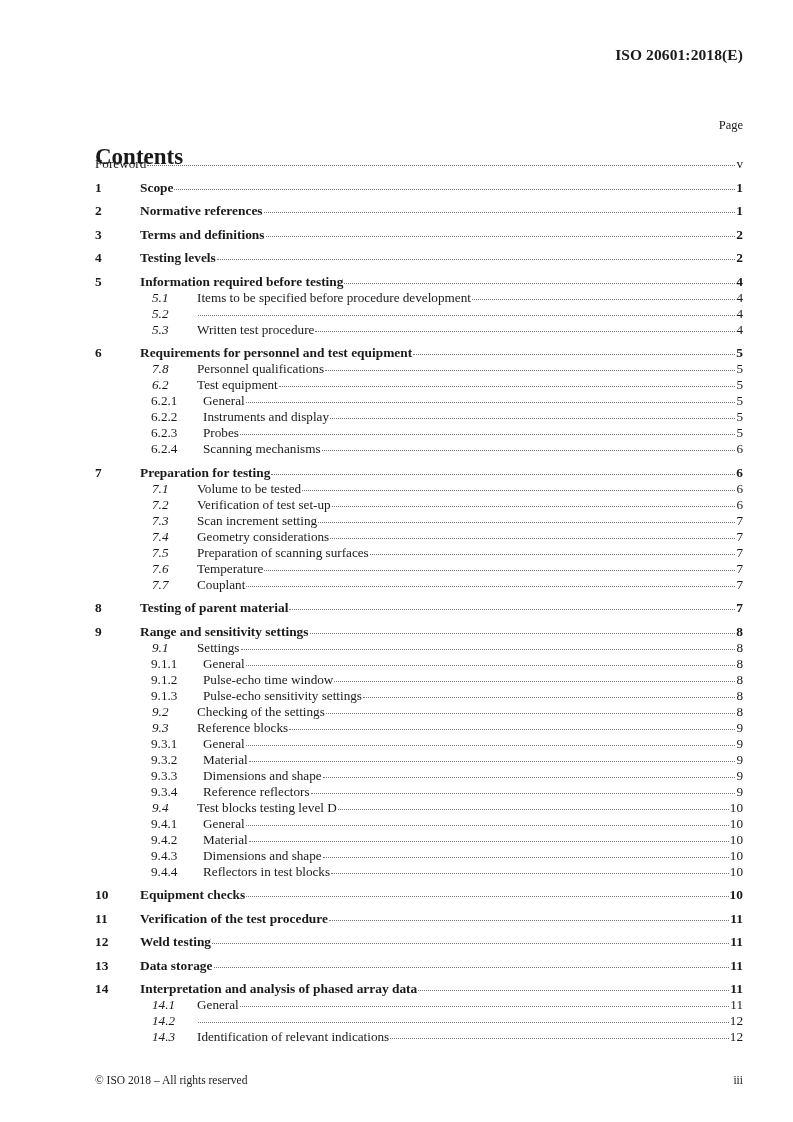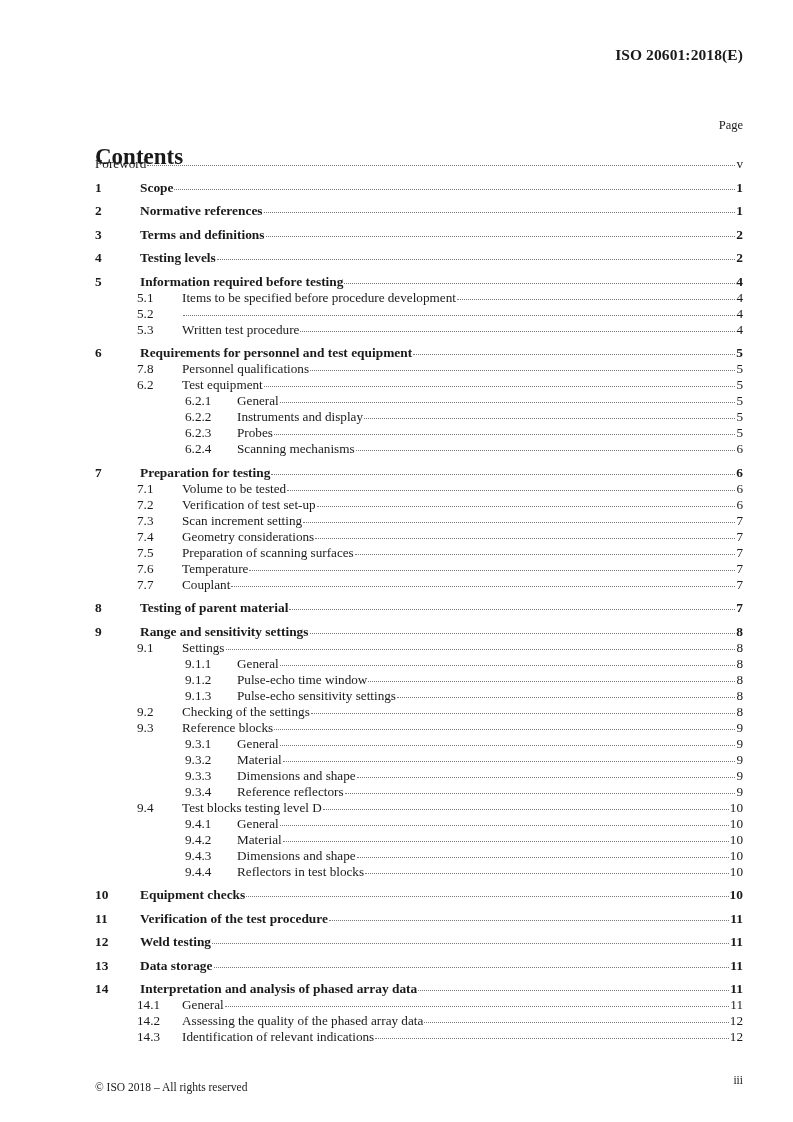--- a/index.html
+++ b/index.html
@@ -7,26 +7,26 @@
          font-family: "Liberation Serif", "DejaVu Serif", serif; color: #1a1a1a; }
   .doc-id { position: absolute; top: 46px; right: 50px; font-size: 15.5px; font-weight: bold; letter-spacing: 0.1px; }
   .contents-title { position: absolute; top: 111px; left: 95px; font-size: 23px; font-weight: bold; margin-top: 33px; }
   .page-label { position: absolute; top: 118px; right: 50px; font-size: 12.5px; }
   .toc { position: absolute; left: 95px; top: 156px; width: 648px; }
   .row { display: flex; align-items: flex-start; font-size: 13.2px; height: 16px; line-height: 16px; }
   .row.l1 { font-weight: bold; font-size: 13.4px; }
   .row.sp { margin-top: 7.5px; }
   .num { flex: 0 0 auto; }
   .l1 .num { width: 45px; }
-  .l2 .num { width: 45px; margin-left: 42px; }
-  .l3 .num { width: 52px; margin-left: 90px; }
+  .l2 .num { width: 45px; margin-left: 57px; font-style: italic; }
+  .l3 .num { width: 52px; margin-left: 56px; }
   .title { flex: 0 0 auto; white-space: nowrap; }
   .dots { flex: 1 1 auto; border-bottom: 1px dotted #777; margin: 0 1px 3px 1px; height: 1px; align-self: flex-end; position: relative; top: -3px; }
   .pg { flex: 0 0 auto; text-align: right; }
-  .footer-left { position: absolute; top: 1074px; left: 95px; font-size: 11.5px; margin-top: 7px; }
+  .footer-left { position: absolute; top: 1074px; left: 95px; font-size: 11.5px; }
   .footer-right { position: absolute; top: 1074px; right: 50px; font-size: 11.5px; }
 </style>
 </head>
 <body>
 
 <div class="doc-id">ISO 20601:2018(E)</div>
 <div class="contents-title">Contents</div>
 <div class="page-label">Page</div>
 
 <div class="toc" id="toc">
@@ -305,21 +305,20 @@
       <span class="pg">11</span>
     </div>
     <div class="row l2">
       <span class="num">14.1</span>
       <span class="title">General</span>
       <span class="dots"></span>
       <span class="pg">11</span>
     </div>
     <div class="row l2">
       <span class="num">14.2</span>
-      <span class="title">Assessing the quality of the phased array data</span>
       <span class="dots"></span>
       <span class="pg">12</span>
     </div>
     <div class="row l2">
       <span class="num">14.3</span>
       <span class="title">Identification of relevant indications</span>
       <span class="dots"></span>
       <span class="pg">12</span>
     </div>
   </div>

